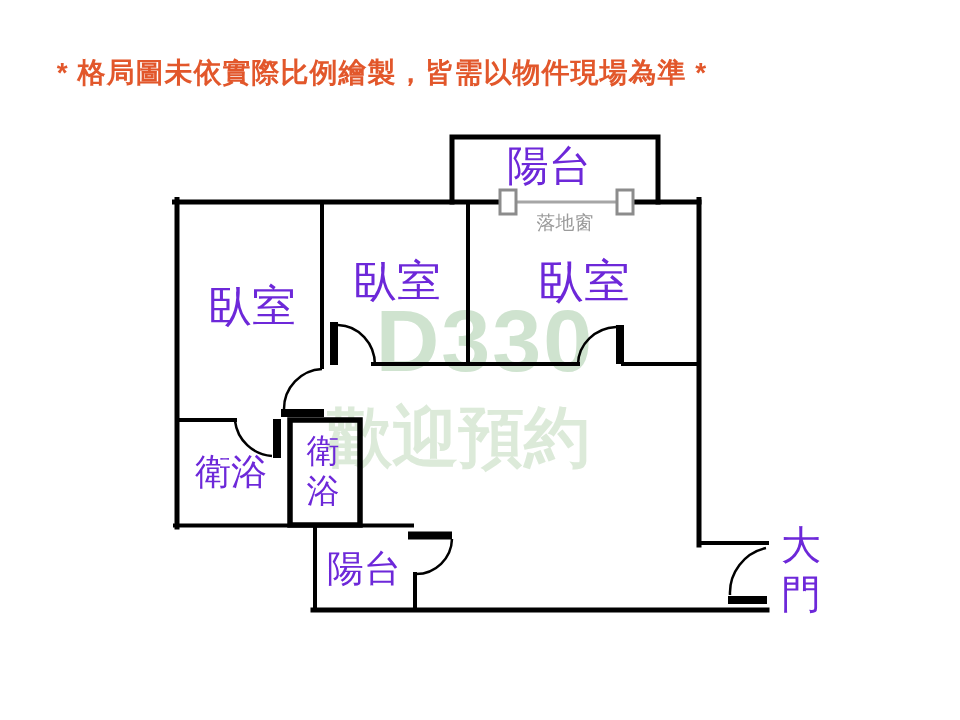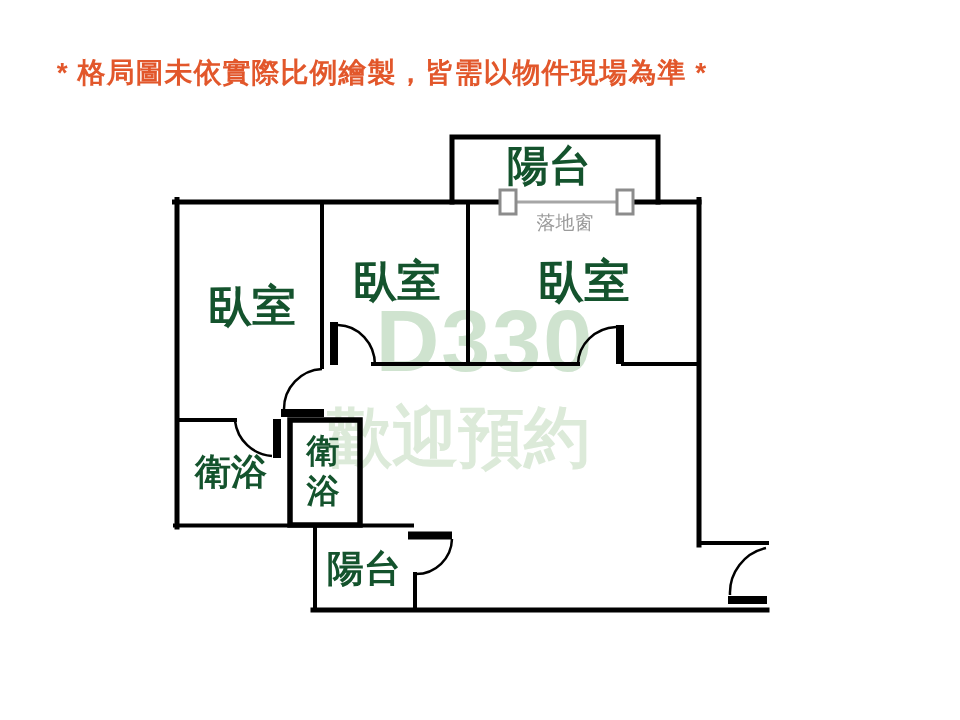--- a/index.html
+++ b/index.html
@@ -16,21 +16,21 @@
   }
   
   .wm{position:absolute;font-weight:bold;white-space:nowrap;transform:translate(-50%,-50%);z-index:1;}
   .wm1{left:485px;top:341px;font-size:88px;color:var(--watermark,#cfe3cf);letter-spacing:2px;}
   .wm2{left:458px;top:438px;font-size:66px;color:var(--watermark2,#dcead9);letter-spacing:0px;}
   
   svg.plan{position:absolute;left:0;top:0;z-index:2;}
   
   .lbl{
     position:absolute;transform:translate(-50%,-50%);z-index:3;
-    color:#14532d;font-weight:bold;white-space:nowrap;line-height:1;
+    color:#6d28d9;font-weight:normal;white-space:nowrap;line-height:1;
   }
   .lbl.vert{white-space:normal;word-break:break-all;text-align:center;line-height:1.22;}
   .lbl-balcony-top {left:549px;top:166px;font-size:42px;}
   .lbl-window     {left:565px;top:222px;font-size:19px;color:var(--window_gray,#9b9b9b);font-weight:normal;}
   .lbl-bed-left   {left:252px;top:306px;font-size:44px;}
   .lbl-bed-mid    {left:397px;top:281px;font-size:44px;}
   .lbl-bed-right  {left:584px;top:281px;font-size:46px;}
   .lbl-living     {left:595px;top:449px;font-size:45px;}
   .lbl-bath-left  {left:231px;top:472px;font-size:36px;}
   .lbl-bath-right {left:323px;top:471px;font-size:33px;width:36px;}
@@ -97,14 +97,15 @@
   </svg>
 
   <div class="lbl lbl-balcony-top">陽台</div>
   <div class="lbl lbl-window">落地窗</div>
   <div class="lbl lbl-bed-left">臥室</div>
   <div class="lbl lbl-bed-mid">臥室</div>
   <div class="lbl lbl-bed-right">臥室</div>
   <div class="lbl lbl-bath-left">衛浴</div>
   <div class="lbl vert lbl-bath-right">衛浴</div>
   <div class="lbl lbl-balcony-bot">陽台</div>
+  <div class="lbl vert lbl-main-door">大門</div>
 
 </div>
 
 </body></html>

